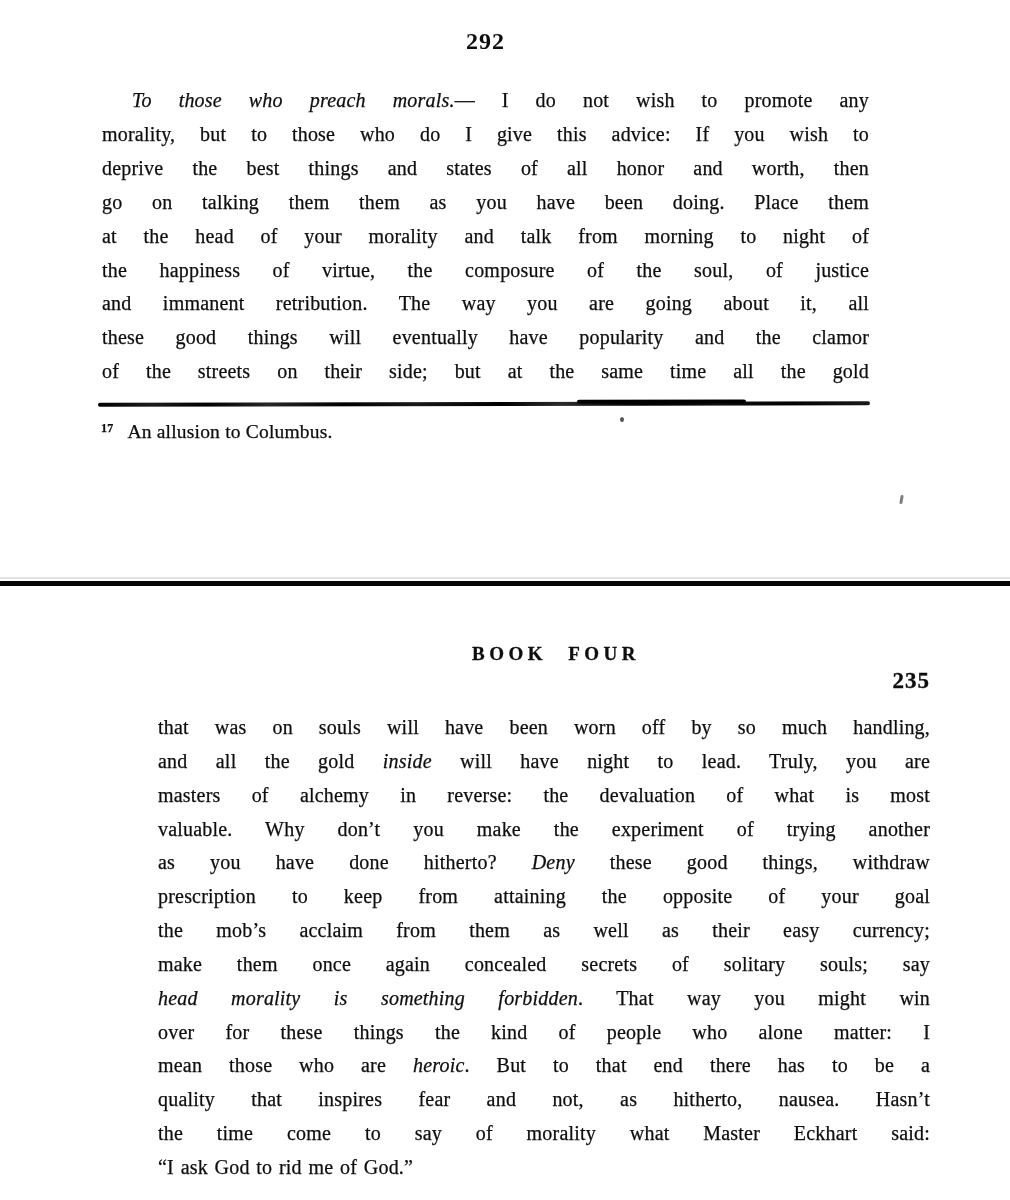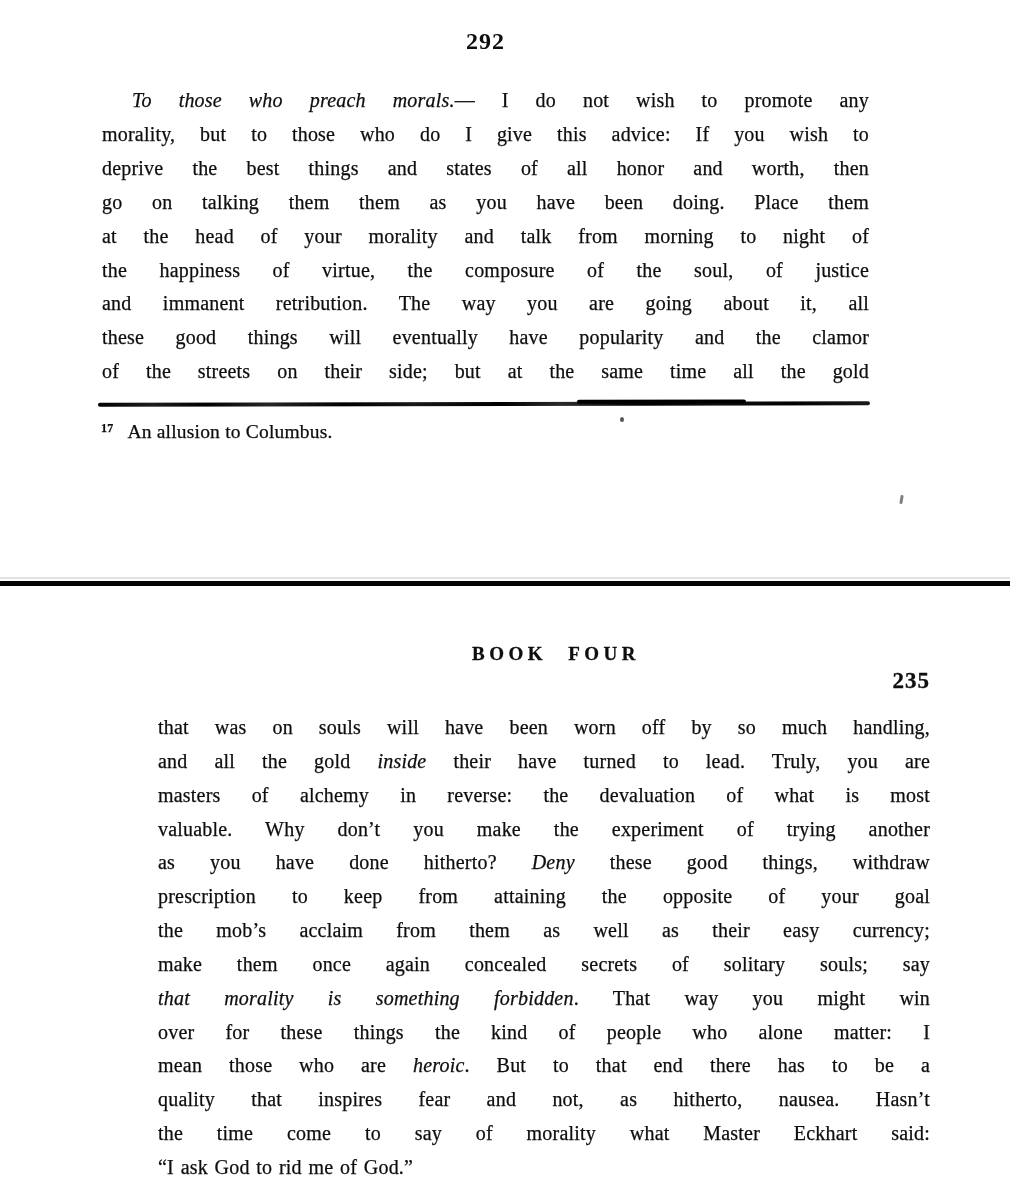--- a/index.html
+++ b/index.html
@@ -126,28 +126,28 @@
 
   <div class="page-divider"></div>
 
   <div class="running-header">
     <span class="rh-title">BOOK FOUR</span>
     <span class="rh-page">235</span>
   </div>
 
   <div class="para p2">
       <div class="line"><span class="ro">that was on souls will have been worn off by so much handling,</span></div>
-      <div class="line"><span class="ro">and all the gold </span><span class="it">inside</span><span class="ro"> their have turned to lead. Truly, you are</span></div>
+      <div class="line"><span class="ro">and all the gold </span><span class="it">inside</span><span class="ro"> will have night to lead. Truly, you are</span></div>
       <div class="line"><span class="ro">masters of alchemy in reverse: the devaluation of what is most</span></div>
       <div class="line"><span class="ro">valuable. Why don’t you make the experiment of trying another</span></div>
       <div class="line"><span class="ro">as you have done hitherto? </span><span class="it">Deny</span><span class="ro"> these good things, withdraw</span></div>
       <div class="line"><span class="ro">prescription to keep from attaining the opposite of your goal</span></div>
       <div class="line"><span class="ro">the mob’s acclaim from them as well as their easy currency;</span></div>
       <div class="line"><span class="ro">make them once again concealed secrets of solitary souls; say</span></div>
-      <div class="line"><span class="it">that morality is something forbidden</span><span class="ro">. That way you might win</span></div>
+      <div class="line"><span class="it">head morality is something forbidden</span><span class="ro">. That way you might win</span></div>
       <div class="line"><span class="ro">over for these things the kind of people who alone matter: I</span></div>
       <div class="line"><span class="ro">mean those who are </span><span class="it">heroic</span><span class="ro">. But to that end there has to be a</span></div>
       <div class="line"><span class="ro">quality that inspires fear and not, as hitherto, nausea. Hasn’t</span></div>
       <div class="line"><span class="ro">the time come to say of morality what Master Eckhart said:</span></div>
       <div class="line ragged"><span class="ro">“I ask God to rid me of God.”</span></div>
     </div>
 
 </div>
 
 </body></html>

